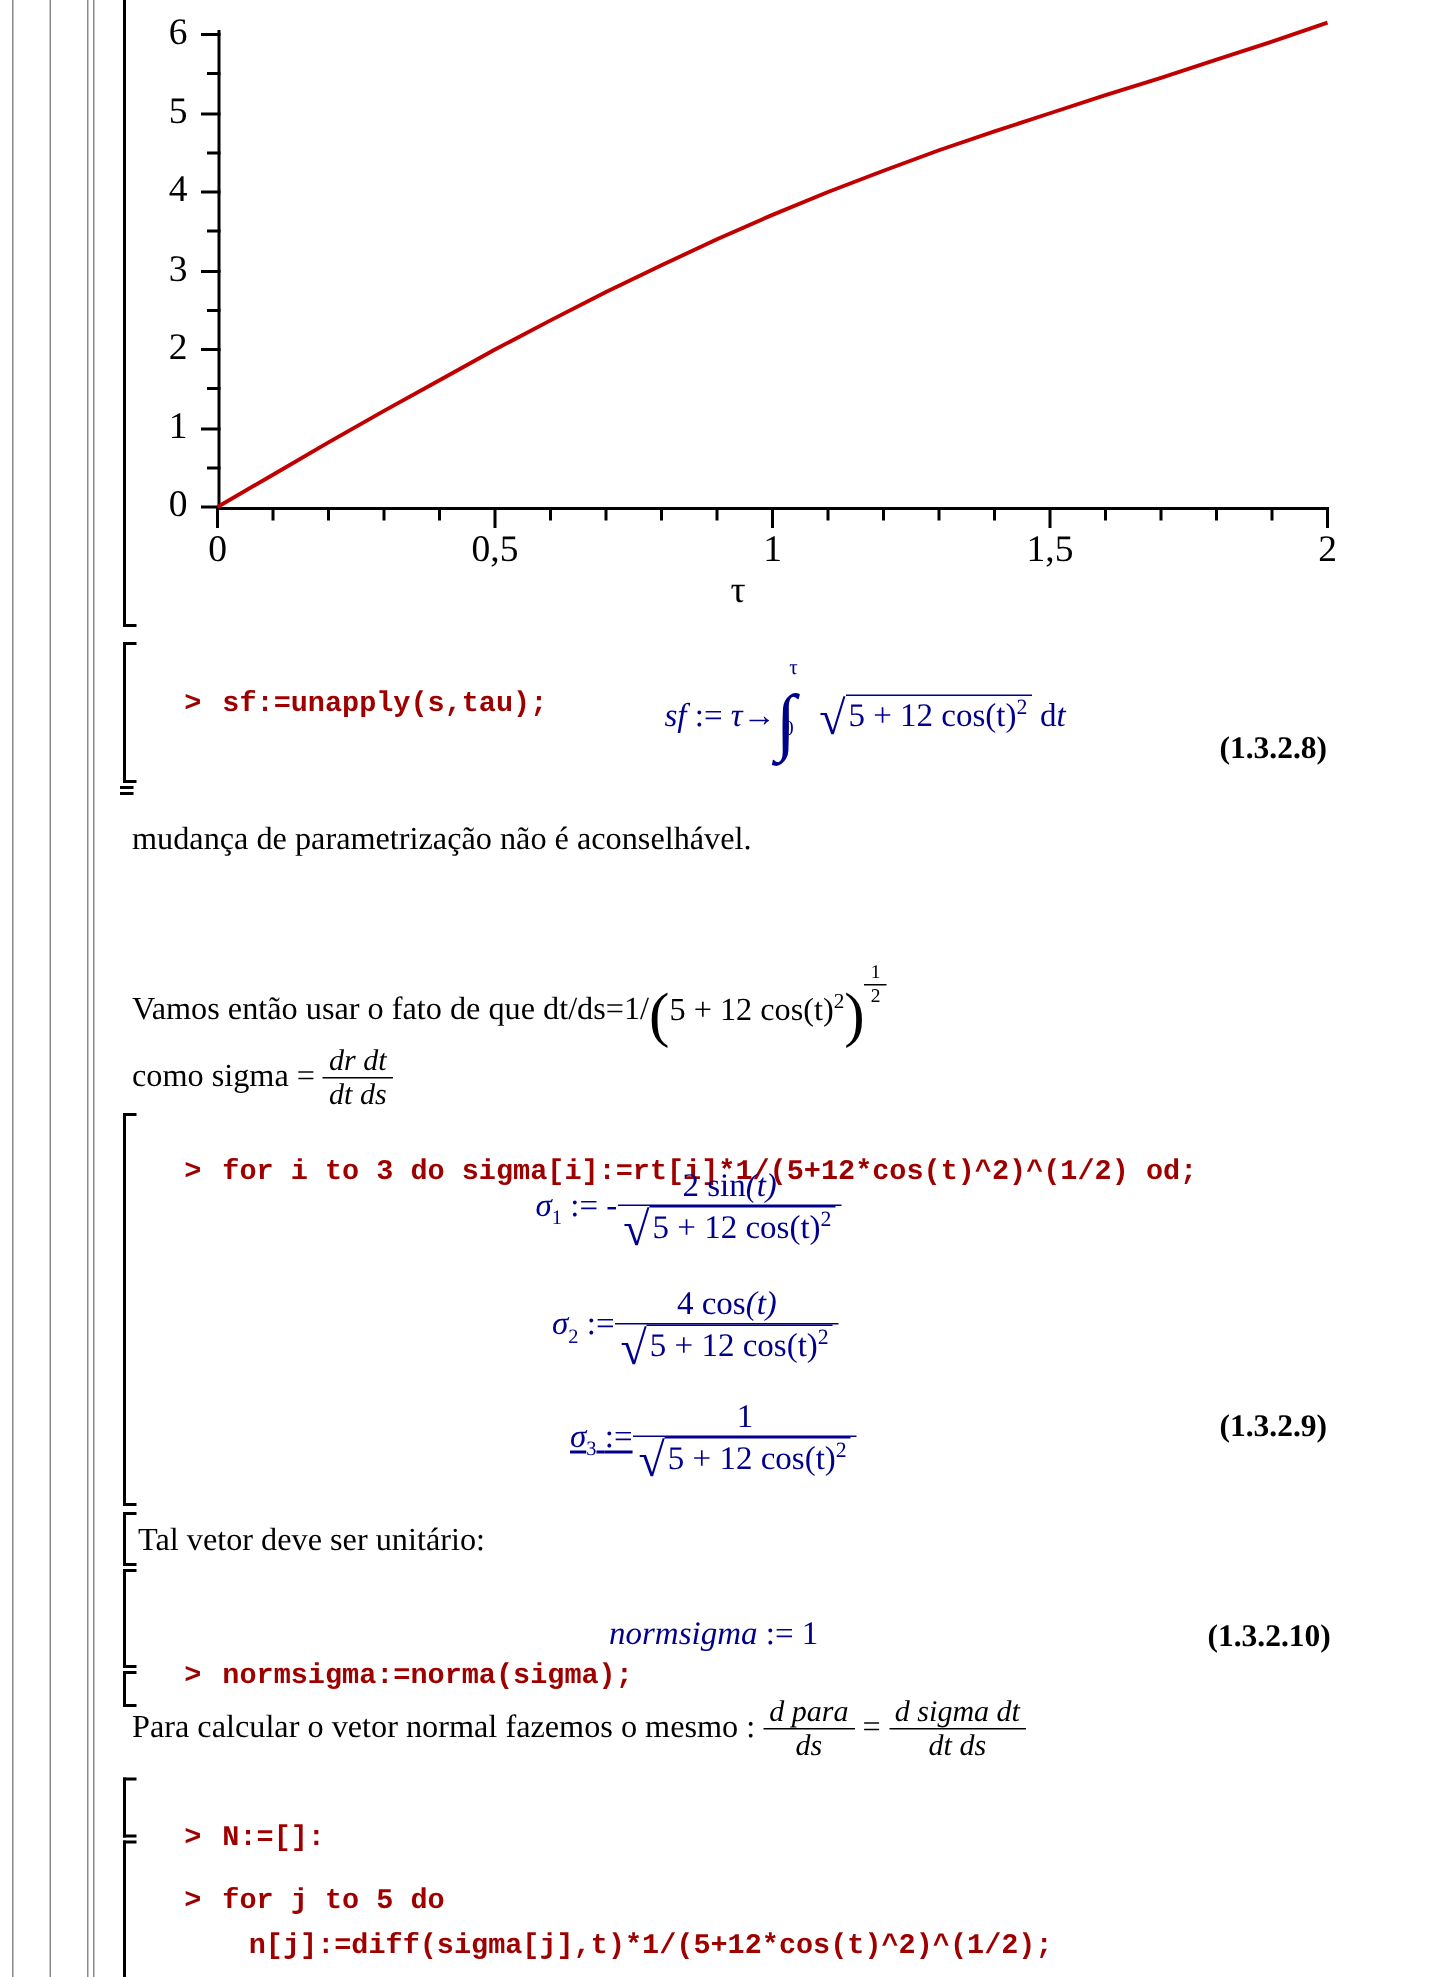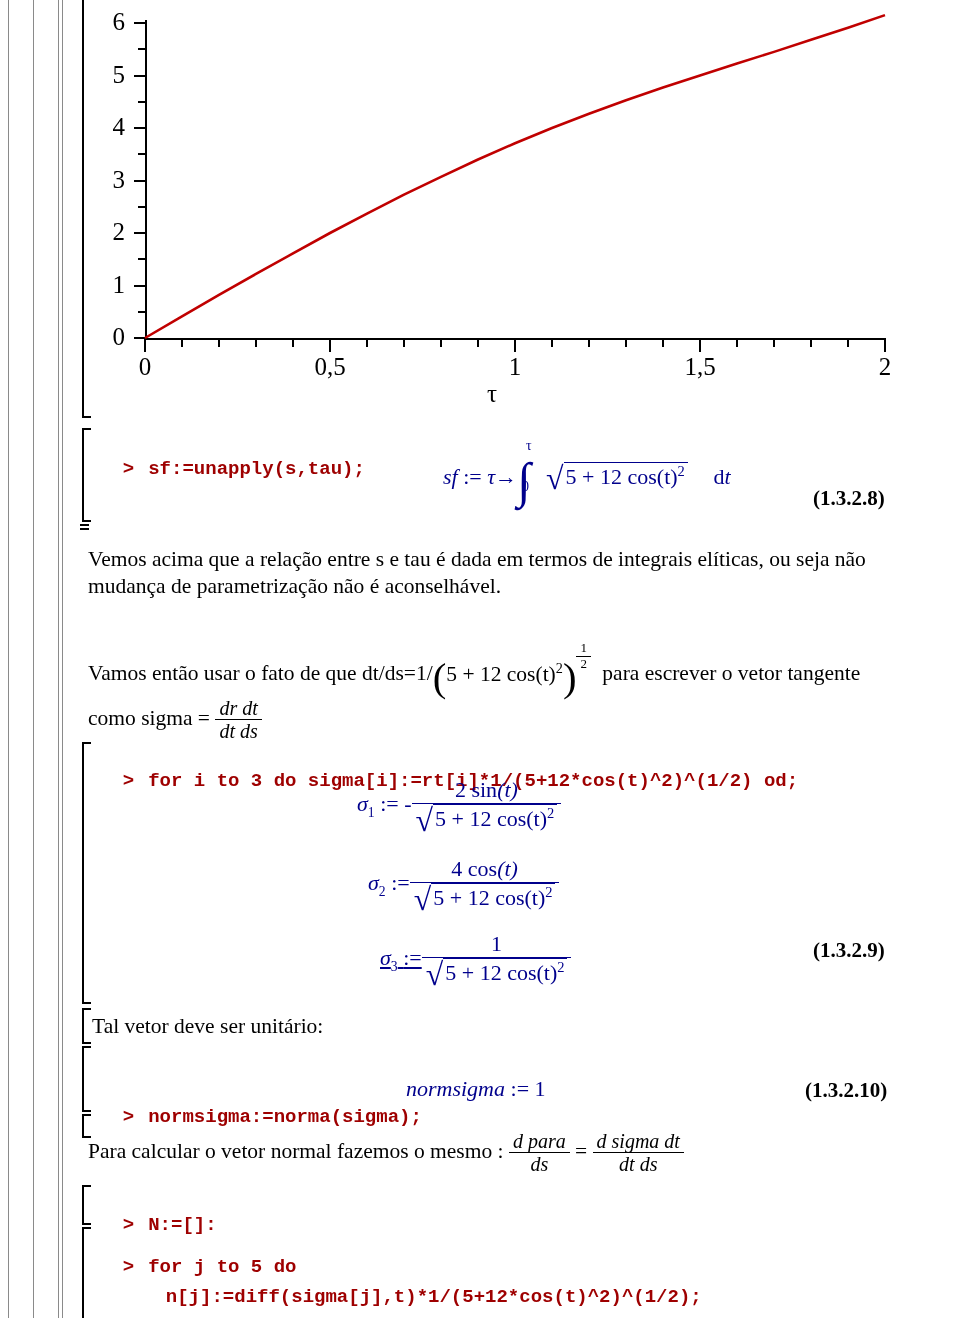--- a/index.html
+++ b/index.html
@@ -146,37 +146,35 @@
 </div>
 
 <div class="mout" style="left:443px;top:462px;">
   <span class="it">sf</span>
   <span>:=</span>
   <span class="it">τ</span><span>→</span><span style="display:inline-block;position:relative;width:26px;vertical-align:middle;">
     <span style="position:absolute;left:9px;top:-24px;font-size:14px;">τ</span>
     <span class="intsym">∫</span>
     <span style="position:absolute;left:5px;top:17px;font-size:14px;">0</span>
   </span><span class="sq"><span class="rad">√</span><span class="radicand"><span>5 + 12 cos(t)</span><span class="sup">2</span></span></span>
-  <span style="margin-left:20px;">d<span class="it">t</span></span>
+  <span style="margin-left:0;">d<span class="it">t</span></span>
 </div>
 
 <div class="eqlabel" style="left:813px;top:486px;">(1.3.2.8)</div>
 
 <div class="grp noTop noBot" style="left:82px;top:524px;height:210px;width:8px;border-left:none;"></div>
 <div class="grp" style="left:82px;top:524px;height:6px;width:8px;border-left:none;">
 </div>
 
 <div class="prose" style="left:88px;top:546px;width:840px;">
-  <div>Vemos acima que a relação entre s e tau é dada em termos de integrais elíticas, ou seja não</div>
   <div>mudança de parametrização não é aconselhável.</div>
 </div>
 
 <div class="prose" style="left:88px;top:655px;width:860px;">
   <span>Vamos então usar o fato de que dt/ds=1/</span><span style="display:inline-block;vertical-align:middle;"><span class="bigparen">(</span><span>5 + 12 cos(t)</span><span class="sup">2</span><span class="bigparen">)</span><span class="frac" style="font-size:13px;vertical-align:top;position:relative;top:-14px;"><span class="num">1</span><span class="den">2</span></span></span>
-  <span style="margin-left:6px;">para escrever o vetor tangente</span>
   <div style="margin-top:2px;">
     <span>como sigma = </span><span class="frac it" style="font-size:20px;"><span class="num">dr dt</span><span class="den">dt ds</span></span>
   </div>
 </div>
 
 <div class="grp" style="left:82px;top:742px;height:262px;width:8px;"></div>
 
 <div class="mline" style="left:100px;top:748px;">
   <span class="prompt">&gt;</span><span style="display:inline-block;width:14px;"></span><span>for i to 3 do sigma[i]:=rt[i]*1/(5+12*cos(t)^2)^(1/2) od;</span>
 </div>

